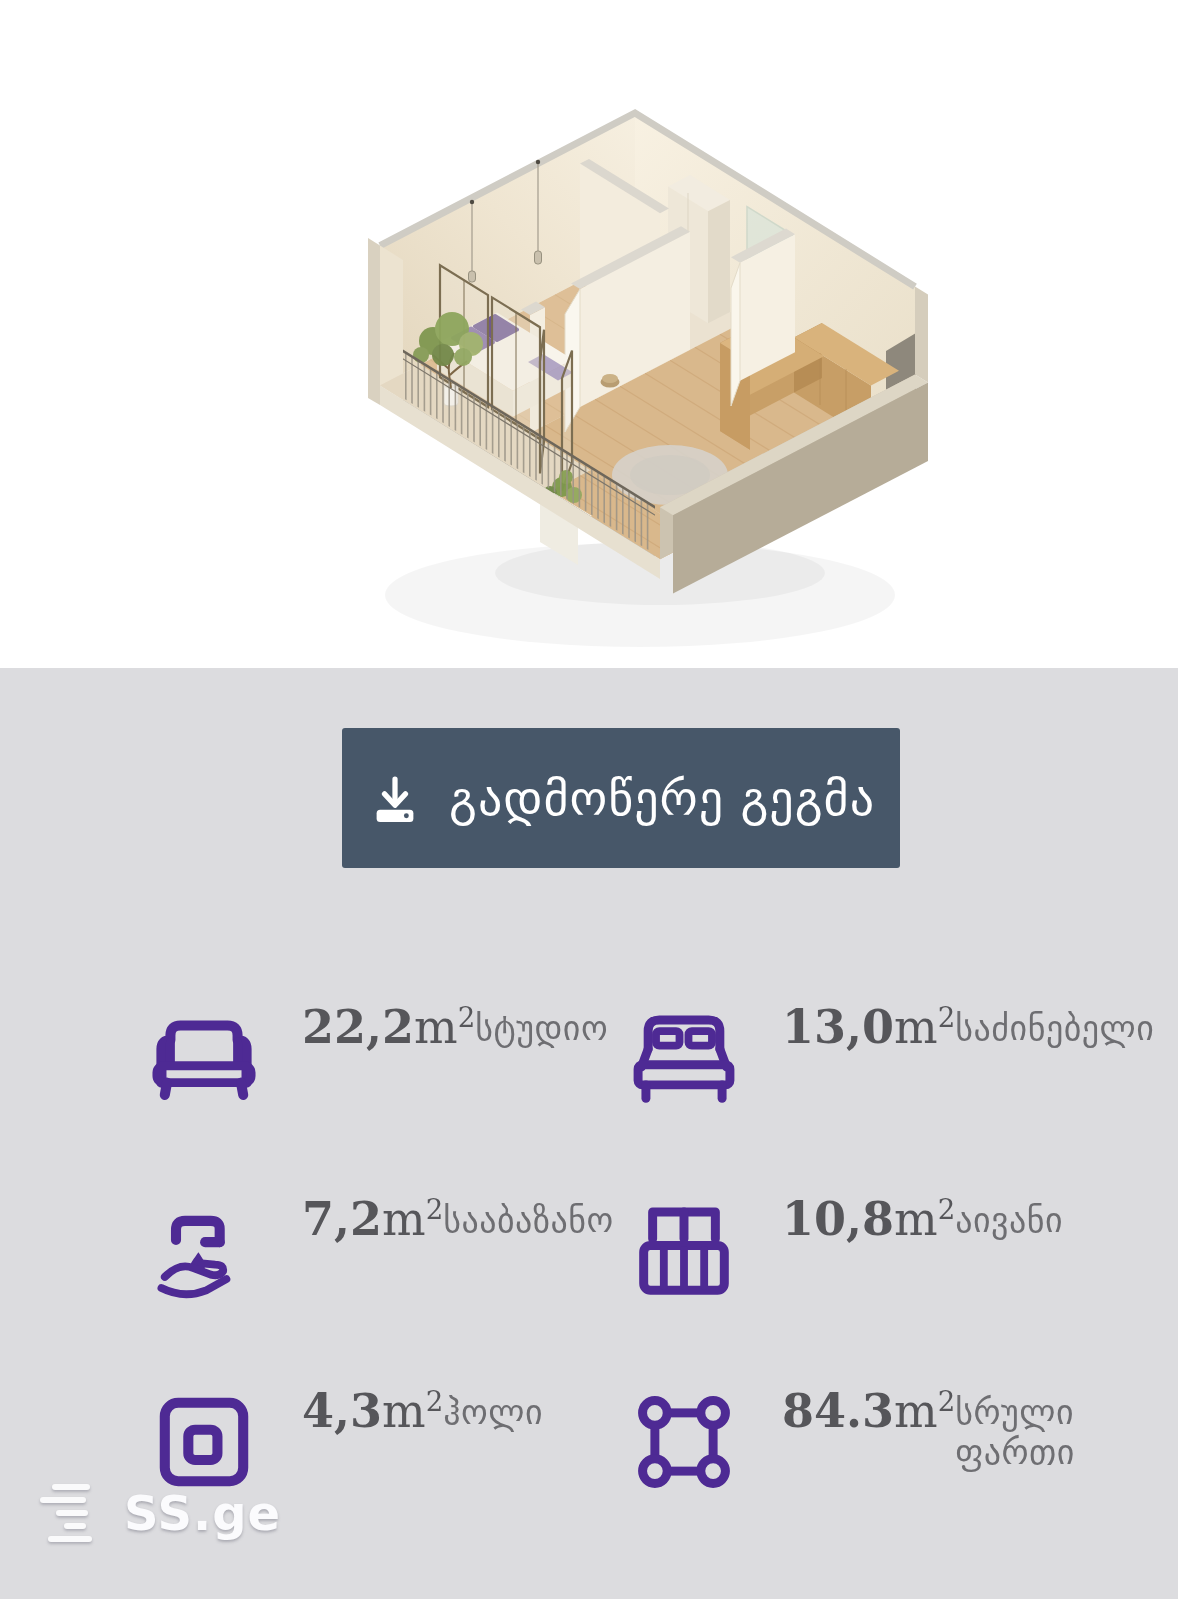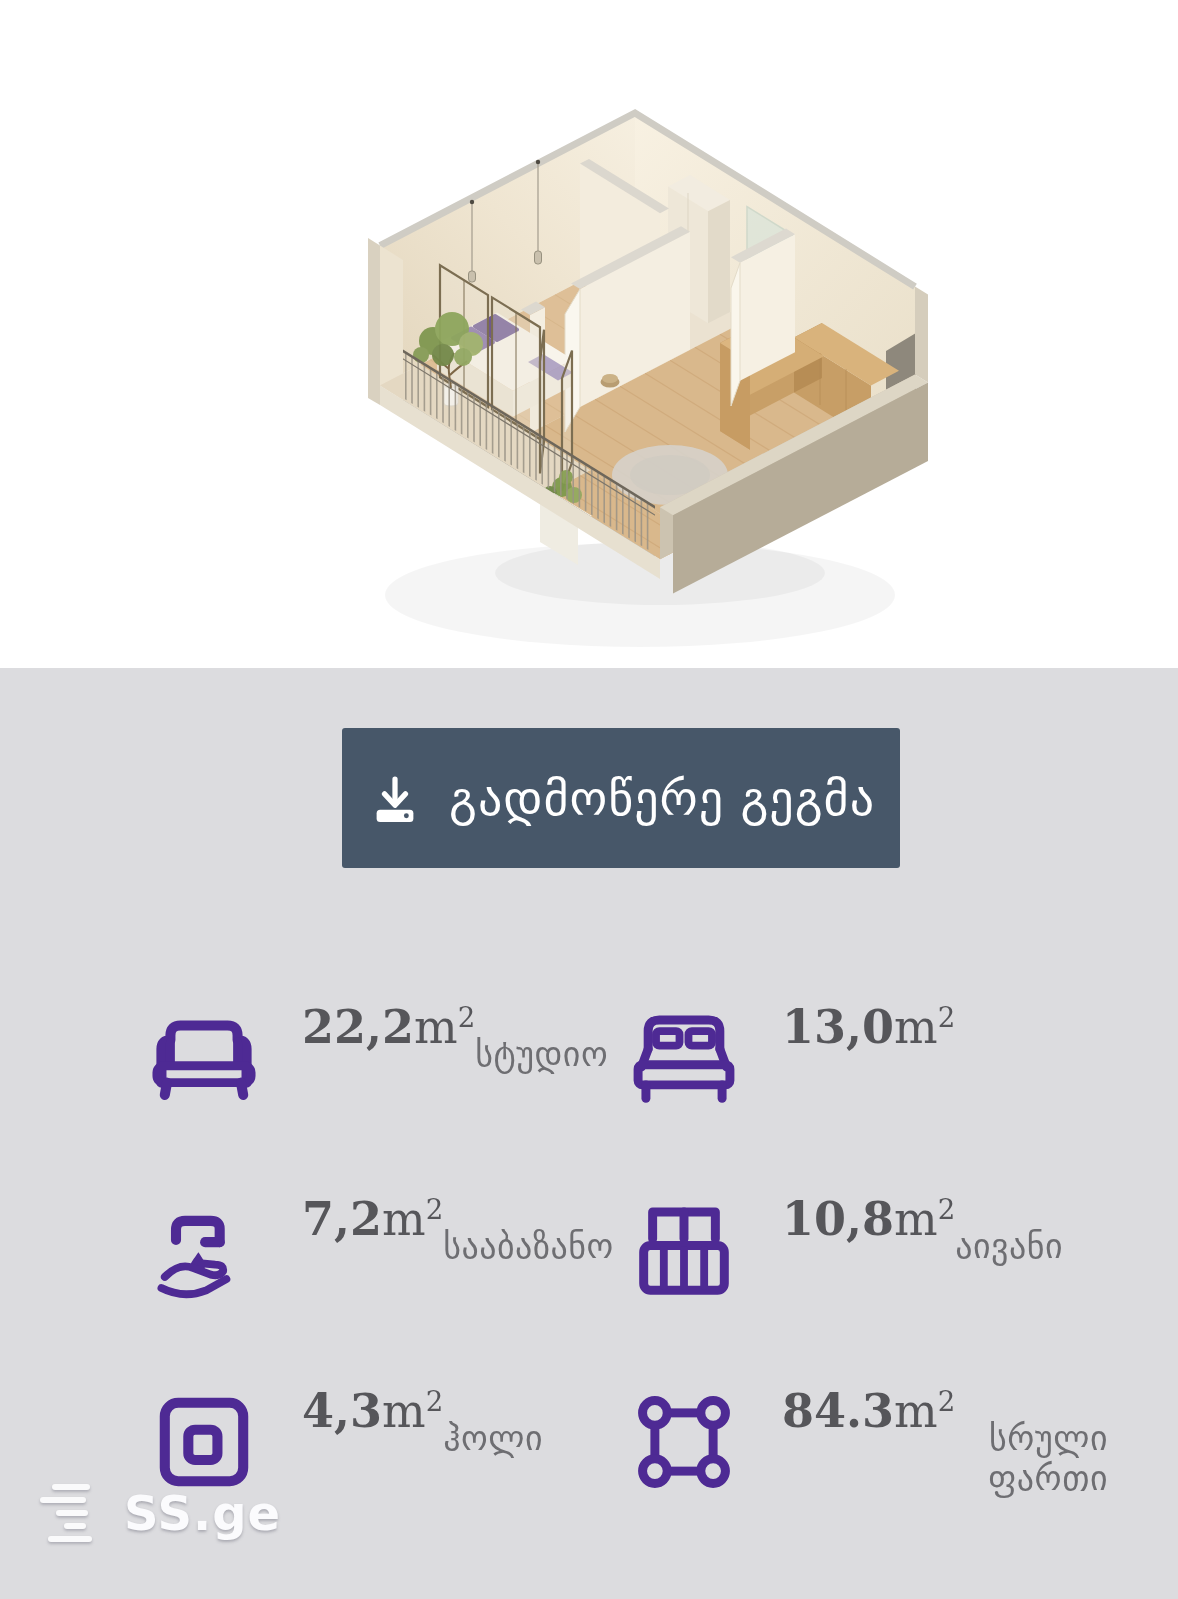--- a/index.html
+++ b/index.html
@@ -29,21 +29,21 @@
   .stat{display:flex;align-items:flex-start;gap:42px;}
   .stat-icon{width:112px;height:112px;flex:0 0 auto;}
   .stat-text{display:flex;flex-direction:row;padding-top:2px;}
   .stat-value{
     font-family:"DejaVu Serif","Liberation Serif",serif;
     font-size:46px;font-weight:700;color:#56565a;line-height:1.0;
   }
   .stat-value .unit{font-weight:400;}
   .stat-value sup{font-size:0.60em;font-weight:400;line-height:0;}
   .stat-label{
-    margin-top:30px;font-size:34px;color:#6e6e72;letter-spacing:0.5px;text-align:right;
+    margin-top:4px;font-size:34px;color:#6e6e72;letter-spacing:0.5px;
   }
   .watermark{
     position:absolute;left:40px;top:816px;display:flex;align-items:center;gap:26px;
   }
   .wm-bars{display:flex;flex-direction:column;gap:7px;width:58px;}
   .wm-bars span{
     height:6px;border-radius:3px;background:#fafafb;
     box-shadow:0 2px 3px rgba(110,110,125,.4);
   }
   .wm-b1{width:38px;margin-left:12px;}
@@ -258,20 +258,21 @@
           <rect x="54" y="26" width="21" height="13" rx="3" stroke-width="7"></rect>
           <line x1="18" y1="42" x2="12" y2="58" stroke-width="8"></line>
           <line x1="82" y1="42" x2="88" y2="58" stroke-width="8"></line>
           <rect x="9" y="56" width="82" height="18" rx="4" stroke-width="8"></rect>
           <line x1="16" y1="74" x2="16" y2="86" stroke-width="8"></line>
           <line x1="84" y1="74" x2="84" y2="86" stroke-width="8"></line>
         </svg>
       </div>
       <div class="stat-text">
         <div class="stat-value"><span class="num">13,0</span><span class="unit">m</span><sup>2</sup></div>
+        <div class="stat-label">საძინებელი</div>
       </div>
     </div>
 
     <div class="stat">
       <div class="stat-icon">
         <svg viewBox="0 0 100 100" width="112" height="112" fill="none" stroke="#4e2a94" stroke-linecap="round" stroke-linejoin="round">
           <path d="M25,41 V32 Q25,24 33,24 H56 Q64,24 64,31 V43" stroke-width="9"></path>
           <line x1="51" y1="43" x2="64" y2="43" stroke-width="9"></line>
           <path d="M45,52 C49,58 51,61 51,64 a6.5,6.5 0 1,1 -13,0 C38,61 41,58 45,52 Z" fill="#4e2a94" stroke="none"></path>
           <path d="M15,74 Q28,61 40,66 L56,72 Q64,74 67,69 Q68,63 60,63 L48,62" stroke-width="7"></path>

